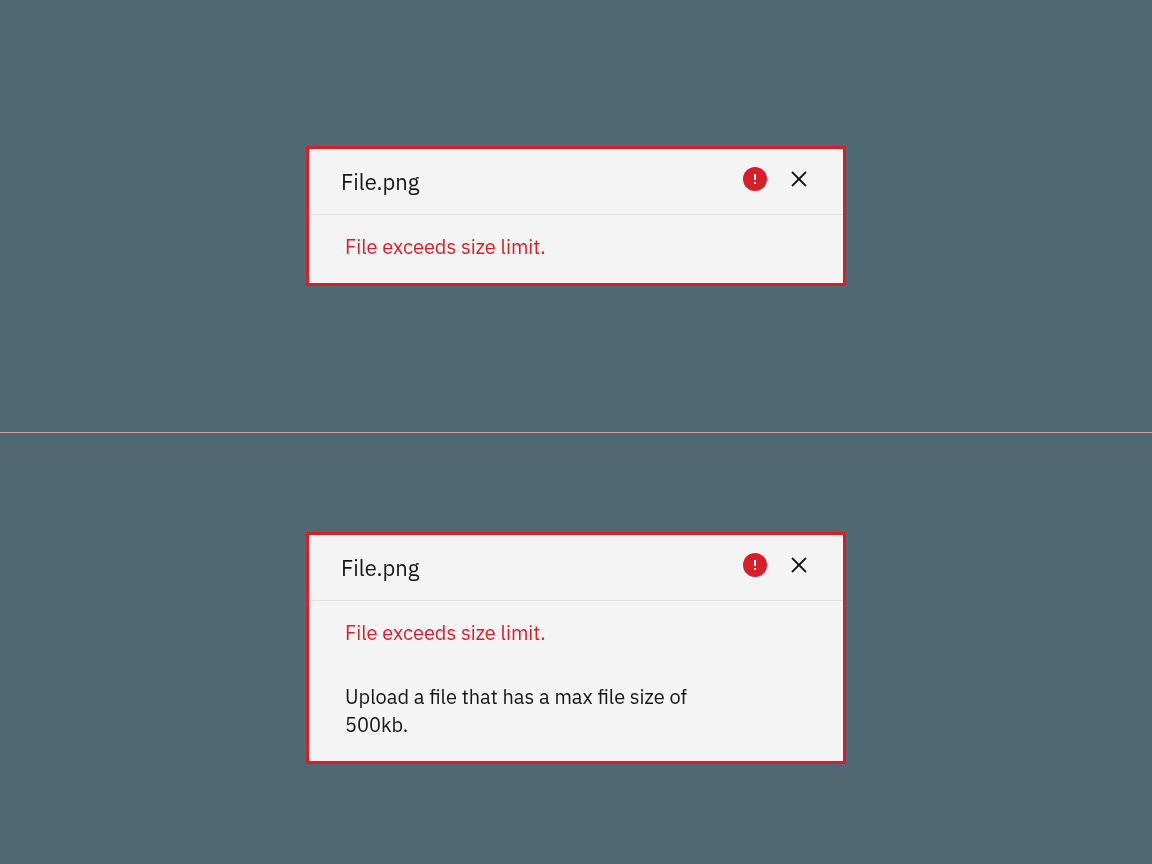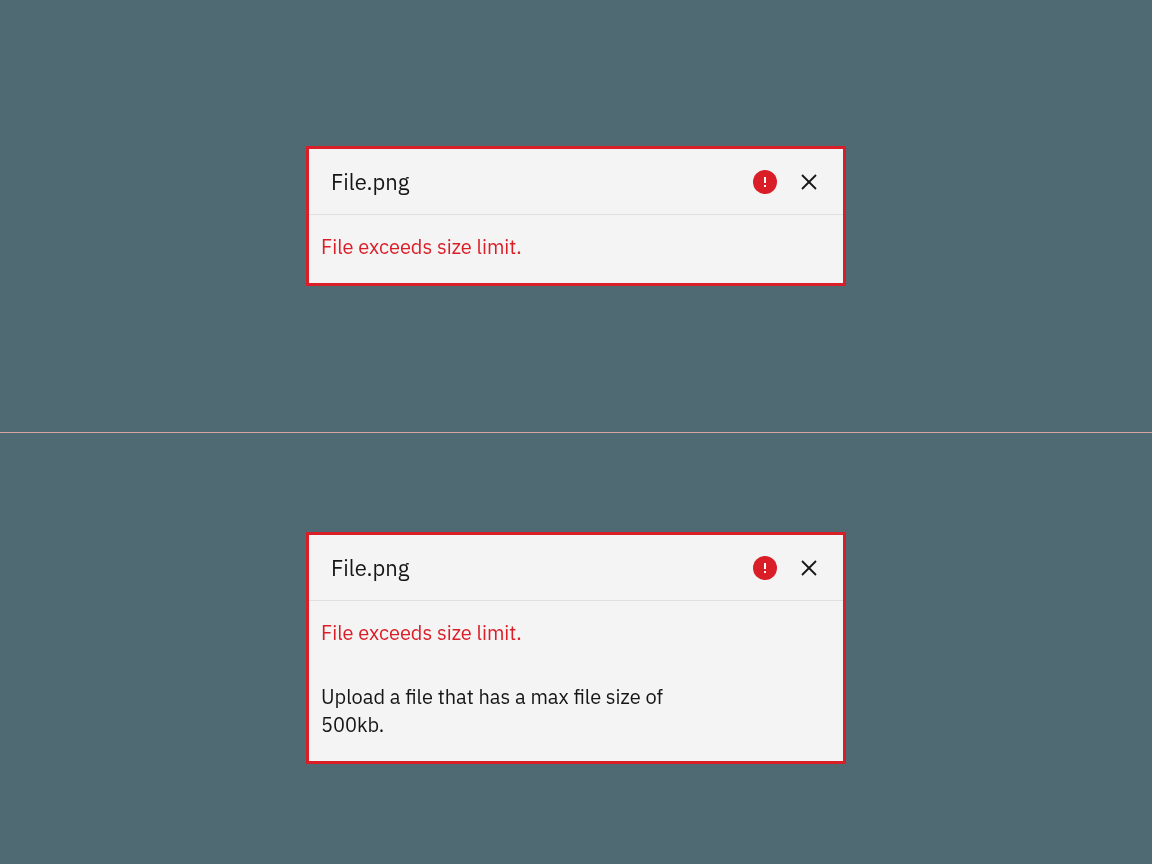--- a/index.html
+++ b/index.html
@@ -27,22 +27,22 @@
   }
   .file-card {
     width: 540px;
     background: #f4f4f4;
     border: 3px solid #da1e28;
     display: flex;
     flex-direction: column;
   }
   .file-header {
     display: flex;
-    align-items: center;
-    padding: 18px 22px;
+    align-items: flex-start;
+    padding: 18px 32px;
     border-bottom: 1px solid #e0e0e0;
   }
   .file-name {
     flex: 1;
     font-size: 22px;
     color: #161616;
     font-weight: 400;
   }
   .warn-icon {
     width: 24px;
@@ -61,21 +61,21 @@
     display: flex;
     align-items: center;
     justify-content: center;
     background: none;
     border: none;
     cursor: pointer;
     padding: 0;
   }
   .close-btn svg { display:block; }
   .file-body {
-    padding: 18px 24px 22px 12px;
+    padding: 18px 24px 22px 36px;
   }
   .err-title {
     font-size: 20px;
     color: #da1e28;
     font-weight: 400;
     line-height: 1.4;
   }
   .err-desc {
     font-size: 20px;
     color: #161616;

